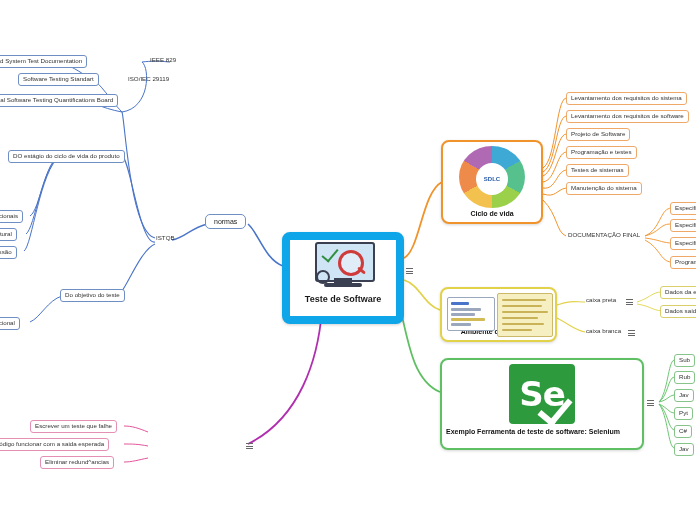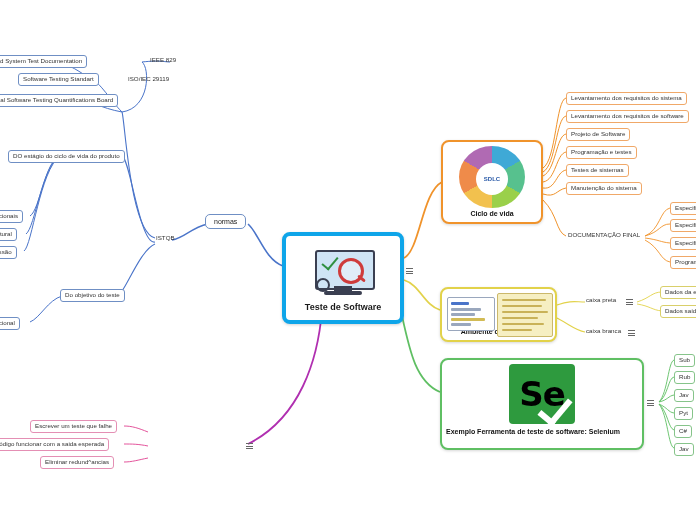--- a/index.html
+++ b/index.html
@@ -49,29 +49,29 @@
   .leaf.green { border-color: #86c48a; }
   .leaf.plain {
     border: none;
     background: transparent;
     padding: 1px 2px;
   }
   
   .central {
     width: 122px;
     height: 92px;
-    border: 4px solid #0ea5e9;
+    border: 8px solid #0ea5e9;
     border-radius: 8px;
     background: #ffffff;
     box-shadow: 0 1px 3px rgba(0,0,0,0.18);
     display: flex;
     flex-direction: column;
     align-items: center;
     justify-content: flex-start;
-    padding-top: 12px;
+    padding-top: 0;
   }
   .central .title {
     font-size: 9px;
     font-weight: bold;
     color: #1a1a1a;
     margin-top: 2px;
   }
   .topic-box {
     border-radius: 8px;
     background: #ffffff;
@@ -248,21 +248,21 @@
   .se-logo {
     width: 66px; height: 60px;
     background: #2e9a3e;
     border-radius: 4px;
     position: relative;
     display: flex;
     align-items: center;
     justify-content: center;
   }
   .se-logo .se-text {
-    color: #000000;
+    color: #ffffff;
     font-size: 34px;
     font-weight: bold;
     font-family: "DejaVu Sans", sans-serif;
     line-height: 1;
     letter-spacing: -1px;
   }
   .se-logo .se-check {
     position: absolute;
     right: 4px; bottom: 6px;
     width: 26px; height: 13px;

